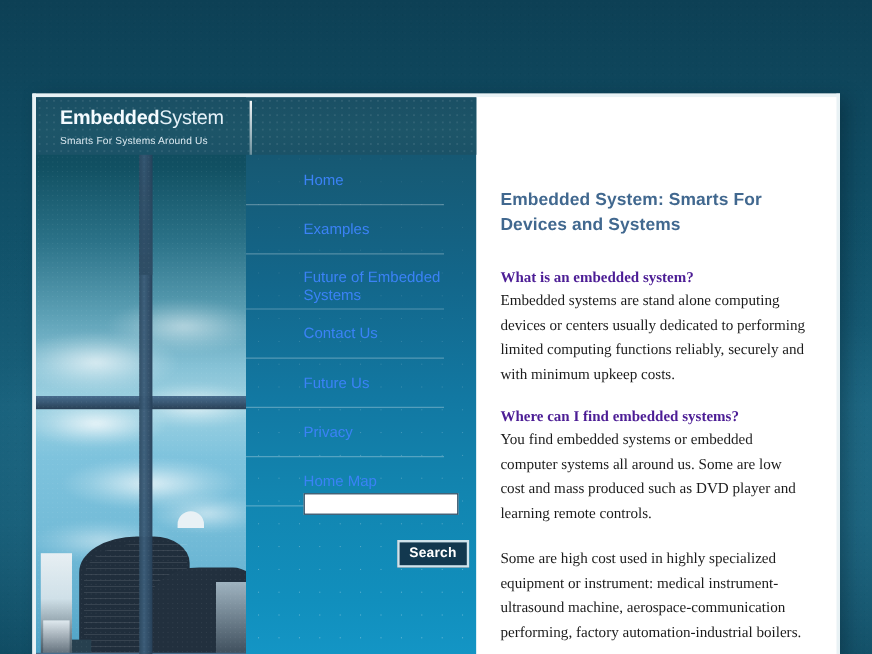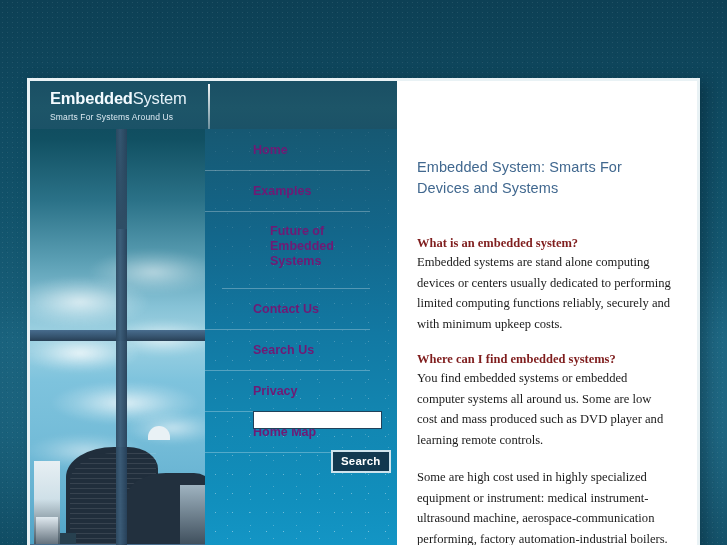--- a/index.html
+++ b/index.html
@@ -212,30 +212,29 @@
   #nav-list {
     position: absolute;
     left: 175px;
     top: 48px;
     width: 192px;
     z-index: 6;
   }
   .nav-item {
     margin: 0 27px 0 0;
     padding: 13px 0 12px 48px;
-    color: #701a75;
+    color: #3b82f6;
     font-size: 12.5px;
     line-height: 15px;
     border-bottom: 1px solid rgba(255,255,255,.28);
     cursor: pointer;
     white-space: normal;
-    font-weight: bold;
   }
   .nav-item:first-child { padding-top: 14px; }
-  .nav-item.two-line { padding-top: 12px; padding-bottom: 19px; margin-left: 17px; }
+  .nav-item.two-line { padding-top: 12px; padding-bottom: 3px; }
 
   
   #search-block {
     position: absolute;
     left: 175px;
     top: 330px;
     width: 192px;
     z-index: 6;
   }
   #search-input {
@@ -270,33 +269,33 @@
     position: absolute;
     left: 367px;
     top: 0;
     right: 0;
     height: 100%;
     background: #ffffff;
     padding: 76px 26px 0 20px;
     box-sizing: border-box;
   }
   #main-heading {
-    margin: 0 0 36px 0;
+    margin: 0 0 24px 0;
     font-family: "Liberation Sans", sans-serif;
     font-size: 14.5px;
-    font-weight: normal;
+    font-weight: bold;
     line-height: 21px;
     color: #41688f;
     letter-spacing: .1px;
   }
   .sub-heading {
     font-family: "Liberation Serif", serif;
     font-size: 12.5px;
     font-weight: bold;
-    color: #7f1d1d;
+    color: #4c1d95;
     margin: 0;
     line-height: 17px;
   }
   .body-text {
     font-family: "Liberation Serif", serif;
     font-size: 12.6px;
     color: #1a1a1a;
     line-height: 20.5px;
     margin: 0 0 17px 0;
   }
@@ -347,21 +346,21 @@
       <span class="bold">Embedded</span><span class="light">System</span>
     </div>
     <div id="brand-tagline">Smarts For Systems Around Us</div>
   </div>
 
   <nav id="nav-list">
     <div class="nav-item">Home</div>
     <div class="nav-item">Examples</div>
     <div class="nav-item two-line">Future of Embedded Systems</div>
     <div class="nav-item">Contact Us</div>
-    <div class="nav-item">Search Us</div>
+    <div class="nav-item">Future Us</div>
     <div class="nav-item">Privacy</div>
     <div class="nav-item">Home Map</div>
   </nav>
 
   <div id="search-block">
     <input id="search-input" type="text" placeholder="" style="">
     <button id="search-button">Search</button>
   </div>
 
   <div id="main">

